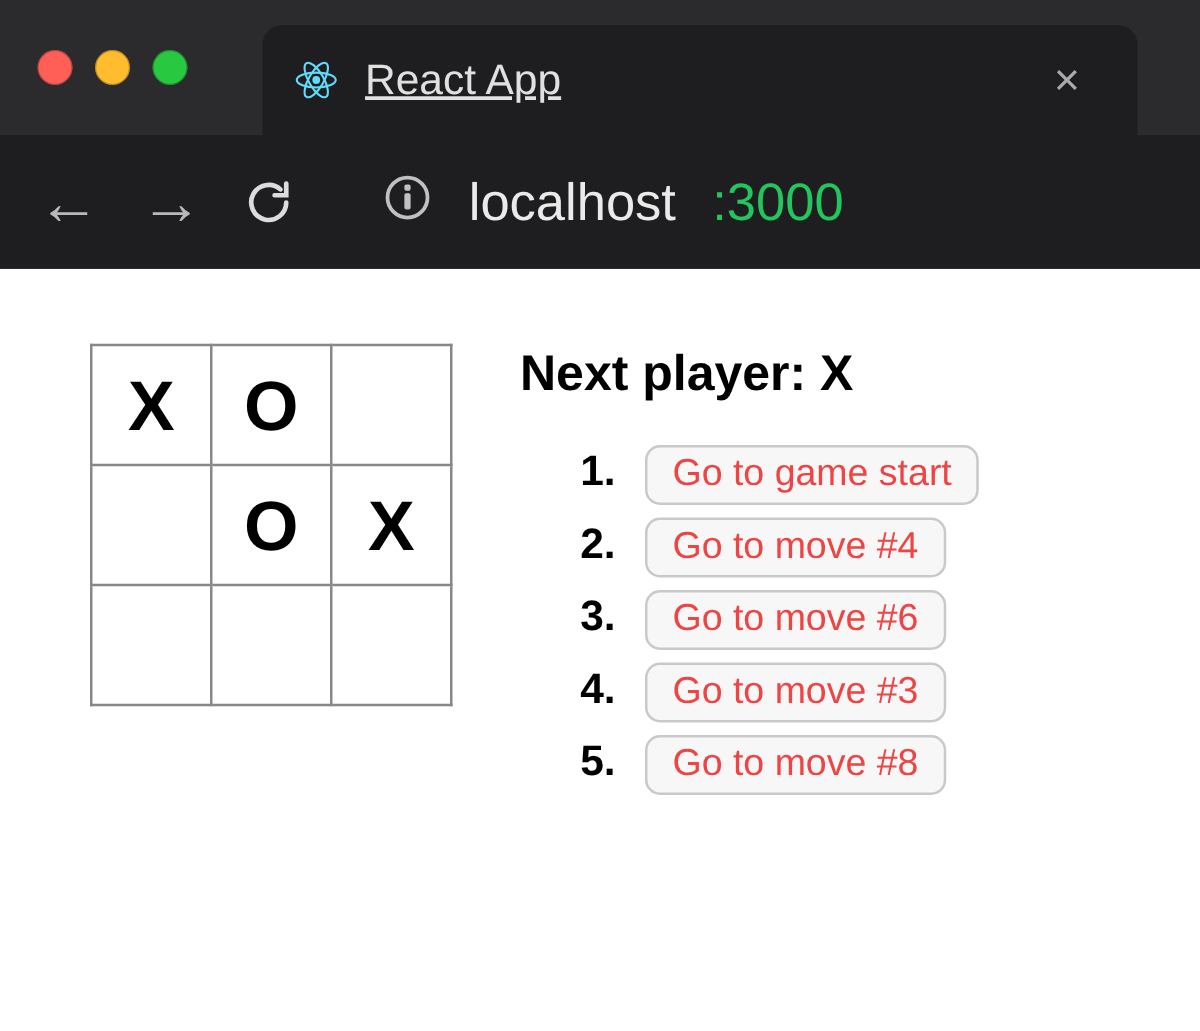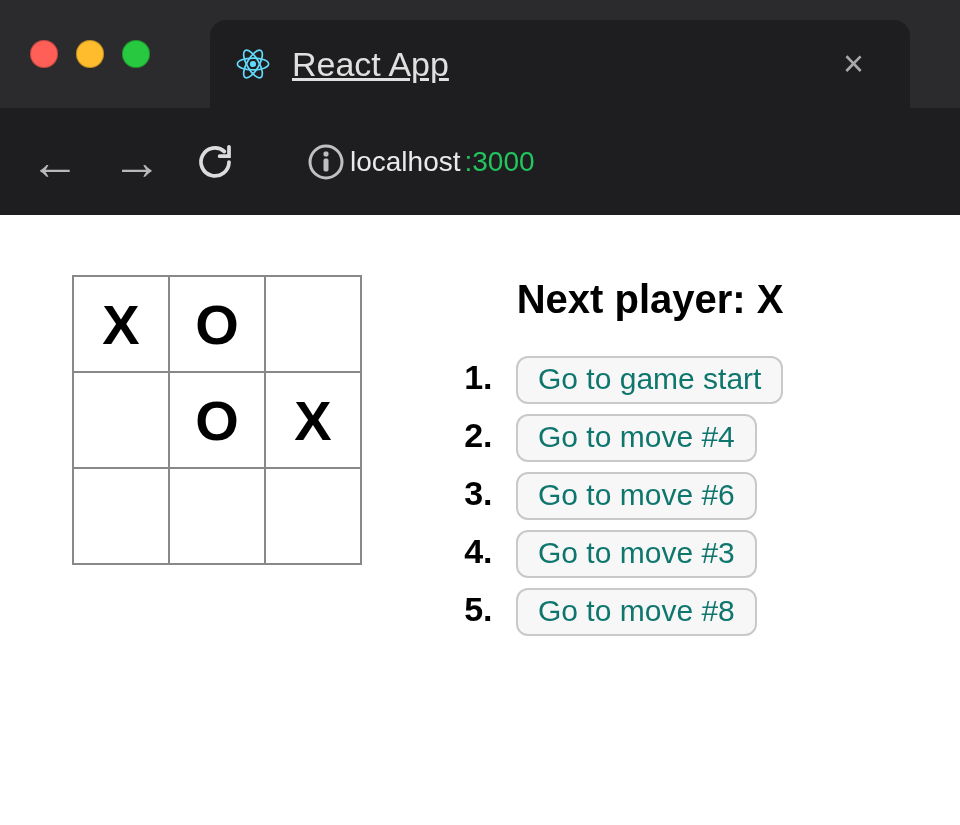--- a/index.html
+++ b/index.html
@@ -89,24 +89,24 @@
       font-size: 50px;
       line-height: 1;
       width: 48px;
       text-align: center;
       font-weight: 300;
     }
     .nav-btn.reload svg { width: 42px; height: 42px; display:block; }
     .nav-btn.reload path { fill: none; stroke: #dcdcdc; stroke-width: 3.2; stroke-linecap: round; }
     .addr {
       display: flex;
-      align-items: center;
-      gap: 4px;
+      align-items: flex-start;
+      gap: 29px;
       margin-left: 30px;
-      font-size: 28px;
+      font-size: 42px;
     }
     .addr .info-icon svg { width: 40px; height: 40px; display:block; }
     .addr .info-icon circle { fill:none; stroke:#c0c0c0; stroke-width:3; }
     .addr .info-icon line, .addr .info-icon rect { fill:#c0c0c0; stroke:#c0c0c0; }
     .addr-host { color: #eaeaea; }
     .addr-port { color: #22c55e; }
 
     
     .page {
       padding: 60px 50px 0 72px;
@@ -131,21 +131,20 @@
       user-select: none;
     }
 
     .game-info {
       padding-top: 2px;
     }
     .status {
       font-size: 40px;
       font-weight: 700;
       margin-bottom: 34px;
-      text-align: right;
     }
     ol.move-list {
       list-style: decimal;
       padding-left: 86px;
       font-size: 34px;
       font-weight: 700;
     }
     ol.move-list li {
       margin: 10px 0;
       font-weight: 700;
@@ -153,21 +152,21 @@
     .move-btn {
       font-weight: 400;
       font-size: 30px;
       font-family: Arial, sans-serif;
       background: #f7f7f7;
       border: 2px solid #c9c9c9;
       border-radius: 12px;
       padding: 4px 20px 6px;
       margin-left: 14px;
       cursor: pointer;
-      color: #0f766e;
+      color: #ef4444;
     }
   </style>
 </head>
 <body>
 
 <div class="browser-chrome">
   <div class="tab-strip">
     <div class="traffic-lights">
       <div class="traffic-dot red"></div>
       <div class="traffic-dot yellow"></div>

